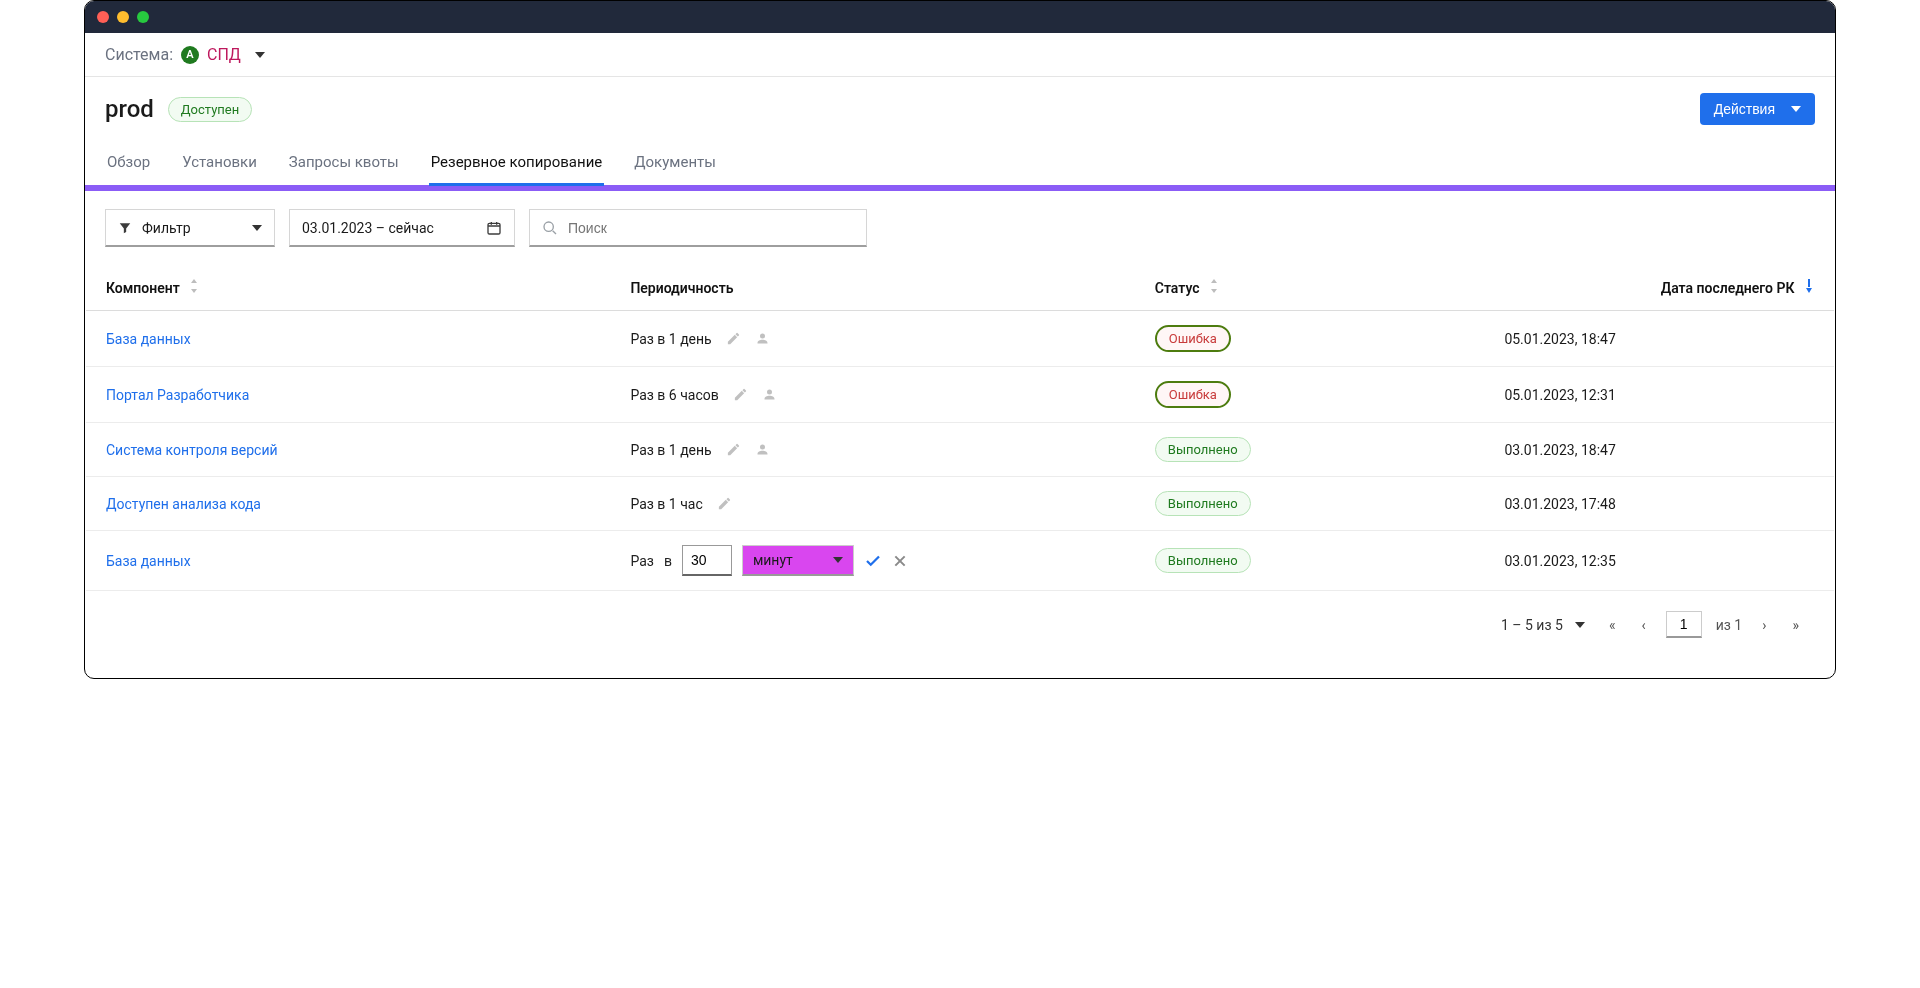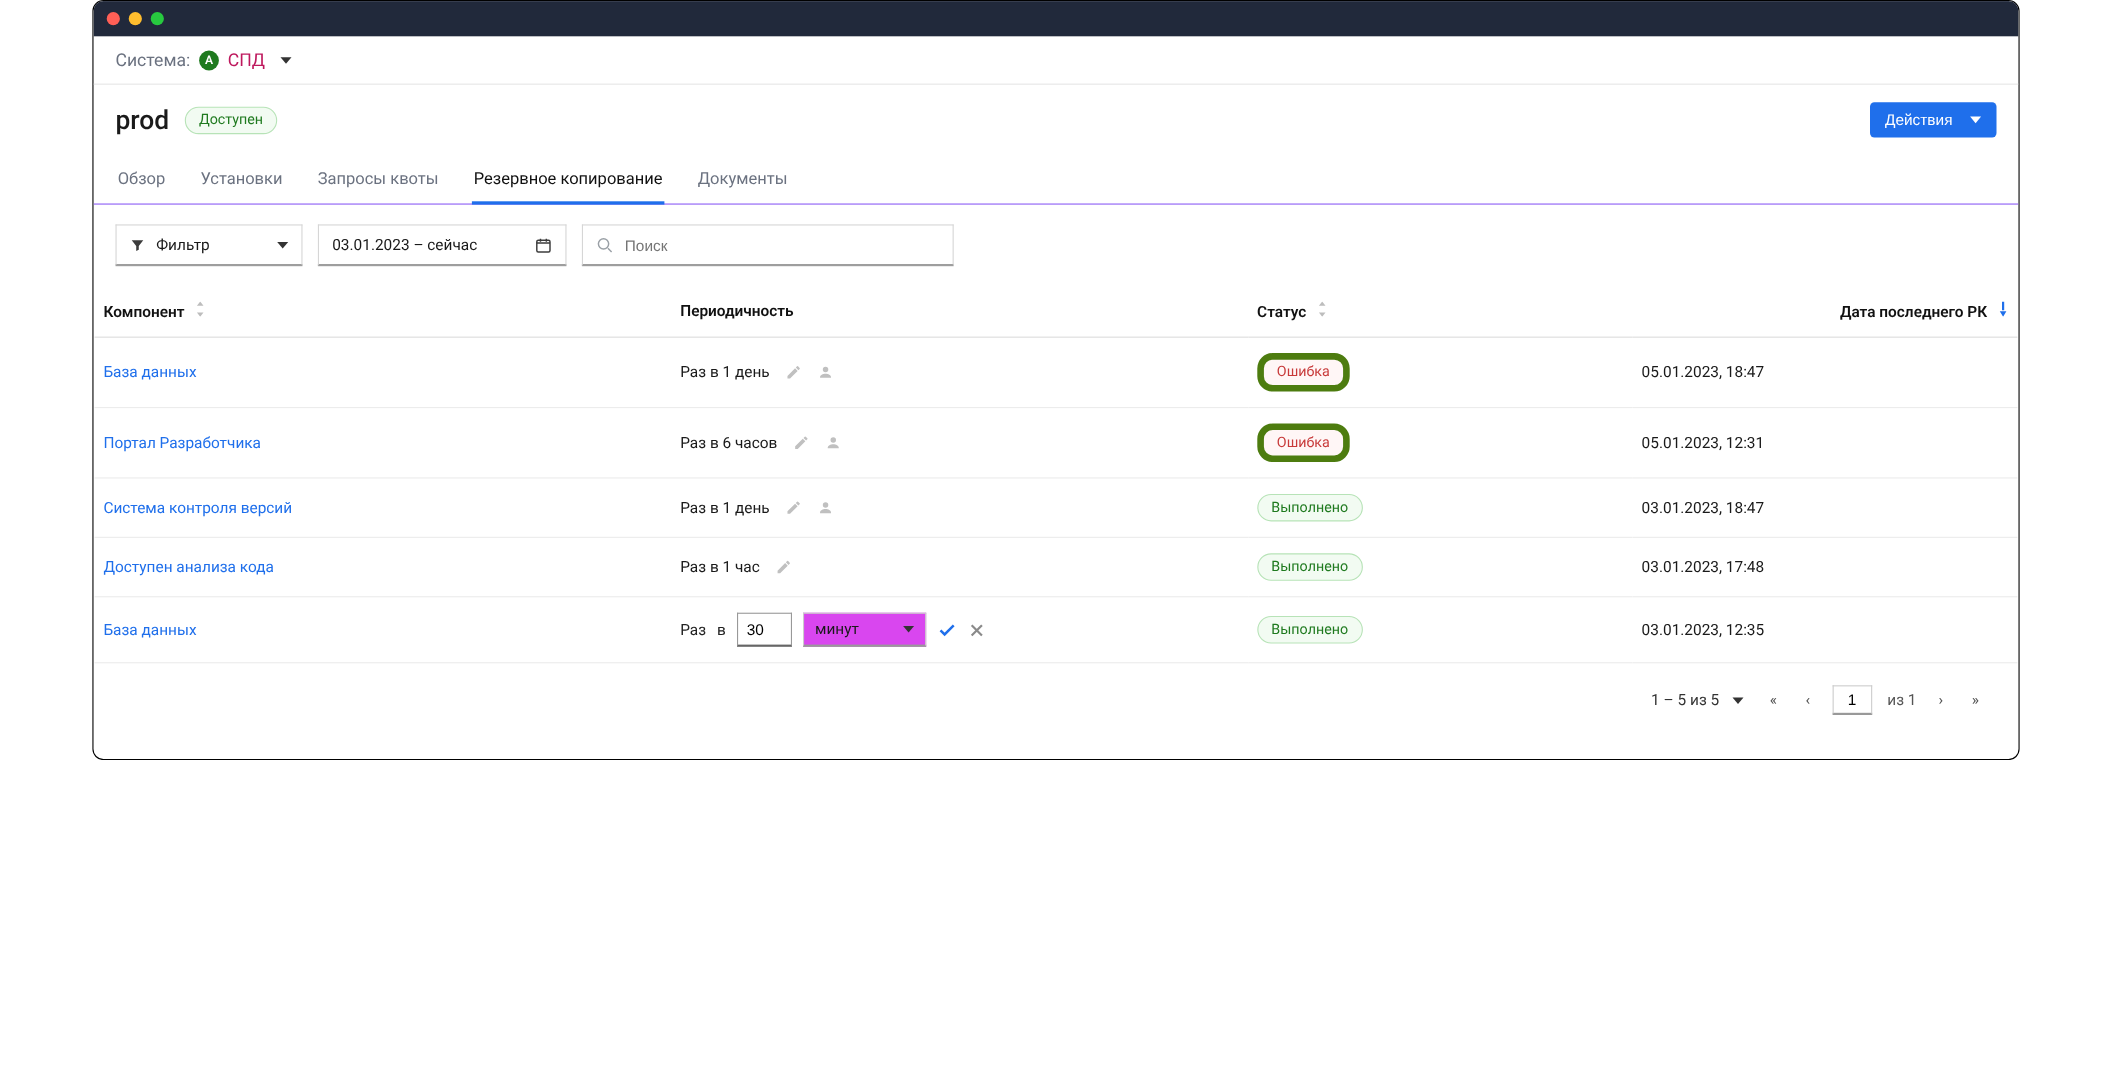--- a/index.html
+++ b/index.html
@@ -85,21 +85,21 @@
     align-items: center;
     gap: 10px;
     cursor: pointer;
   }
   .btn-primary .chev { border-top-color: #fff; }
 
   .tabs {
     display: flex;
     gap: 28px;
     padding: 0 20px;
-    border-bottom: 1px solid #8b5cf6;
+    border-bottom: 6px solid #8b5cf6;
     margin-top: 18px;
   }
   .tab {
     padding: 10px 2px 12px 2px;
     color: #6b7280;
     cursor: pointer;
     font-size: 15px;
   }
   .tab.active {
     color: #111;
@@ -133,40 +133,40 @@
   }
   .icon-filter, .icon-cal, .icon-search { display: inline-flex; color:#3c3c3c; }
 
   table.data {
     width: calc(100% - 2px);
     border-collapse: collapse;
     margin: 0 1px;
   }
   table.data th, table.data td {
     text-align: left;
-    padding: 14px 8px;
+    padding: 14px 20px;
     font-size: 14px;
     border-bottom: 1px solid #ececec;
     vertical-align: middle;
   }
   table.data th {
     font-weight: 600;
     border-bottom: 1px solid #dcdcdc;
     color: #111;
   }
   th .sort-icon { color: #bdbdbd; margin-left: 6px; }
   th.sorted { color: #1f6feb; }
   th.sorted .sort-icon { color: #1f6feb; }
 
   .link { color: #1f6feb; text-decoration: none; cursor: pointer; }
   .cell-period { display: flex; align-items: center; gap: 14px; }
   .icon-muted { color: #c0c0c0; display: inline-flex; cursor: pointer; }
 
   .badge { display: inline-block; padding: 4px 12px; border-radius: 14px; font-size: 13px; }
-  .badge-error { border: 6px solid #4d7c0f; background: #fff6f6; color: #c83a3a; }
+  .badge-error { border: 2px solid #4d7c0f; background: #fff6f6; color: #c83a3a; }
   .badge-ok { border: 1px solid #b7e3b7; background: #f2fbf2; color: #1f7a1f; }
 
   .edit-row { display: flex; align-items: center; gap: 10px; }
   .edit-label { color: #222; }
   .edit-input {
     width: 50px; padding: 6px 8px;
     border: 1px solid #999; border-bottom: 2px solid #666;
     font-size: 14px; text-align: left;
   }
   .edit-select {

